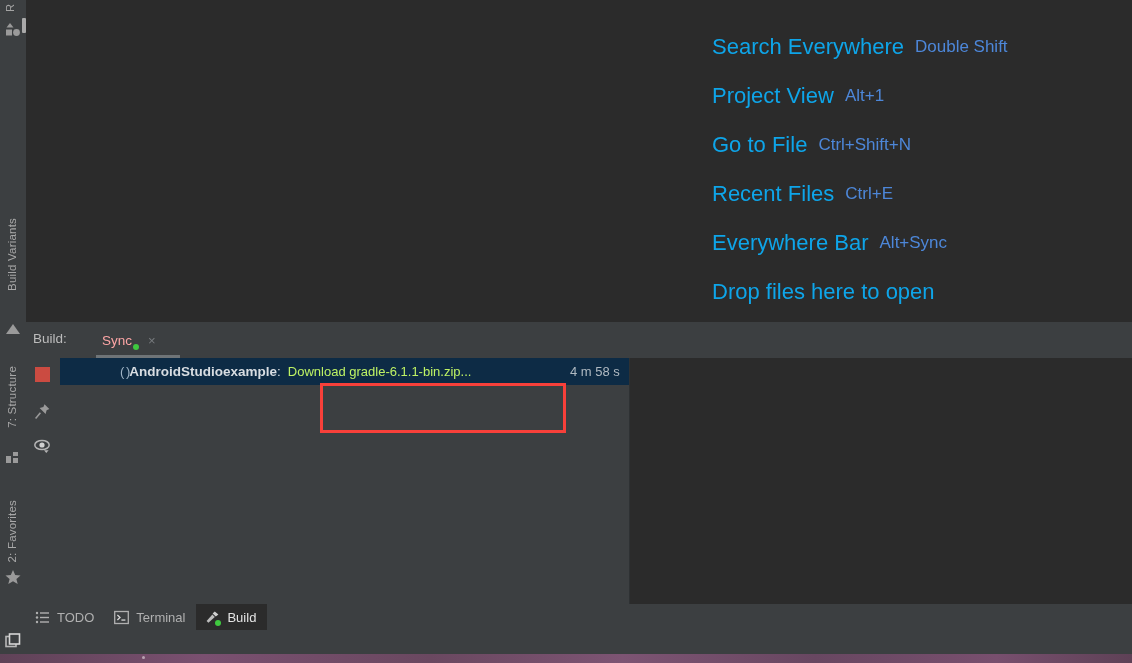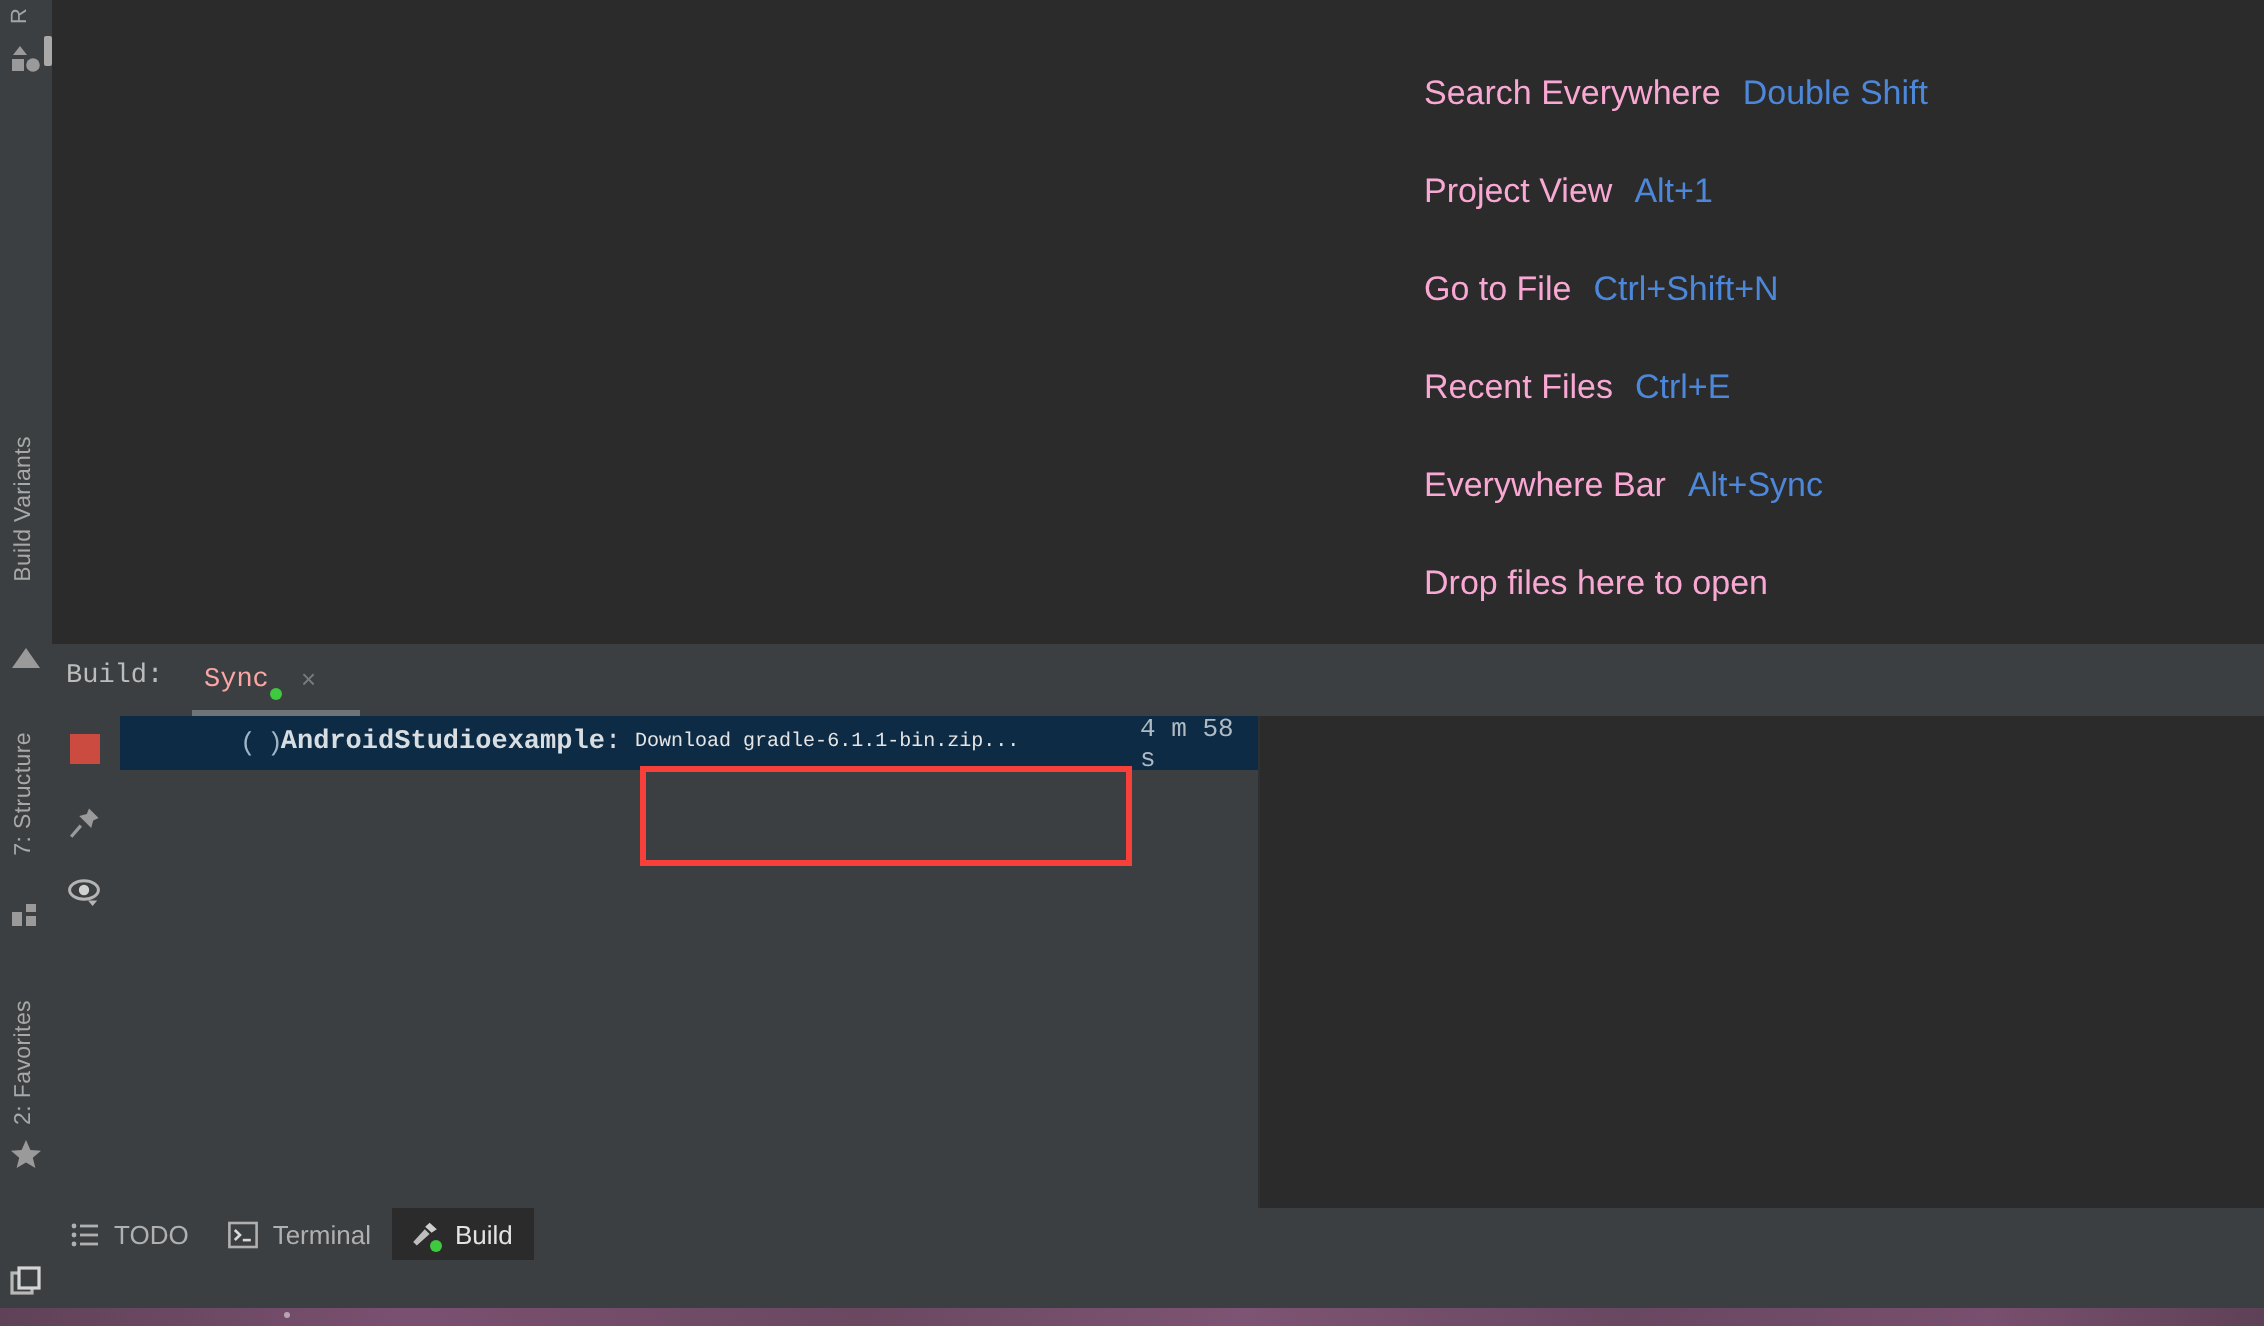--- a/index.html
+++ b/index.html
@@ -37,28 +37,27 @@
   .editor{
     position:absolute; left:26px; top:0; right:0; height:322px;
     background:#2b2b2b;
   }
   .welcome{
     position:absolute; left:686px; top:22px; width:420px;
   }
   .wrow{
     height:49px; display:flex; align-items:center; white-space:nowrap;
   }
-  .wlabel{ font-size:17px; color:#f9a8d4; }
+  .wlabel{ font-size:22px; color:#0ea5e9; }
   .wkey{ font-size:17px; color:#4d87d9; margin-left:11px; }
 
   
   .buildwin{
     position:absolute; left:26px; top:322px; right:0; height:282px;
     background:#3c3f41;
-    font-family:Liberation Mono, monospace;
   }
   .bw-tabbar{
     position:absolute; left:0; top:0; right:0; height:36px;
     background:#3c3f41;
   }
   .bw-title{
     position:absolute; left:7px; top:9px; font-size:13.5px; color:#bcbcbc;
   }
   .tab-sync{
     position:absolute; left:70px; top:4px; height:28px;
@@ -98,21 +97,21 @@
     background:#0d2b45; display:flex; align-items:center;
   }
   .tr-spinner{
     margin-left:60px; font-size:13px; color:#9fb4c6; letter-spacing:-1px;
   }
   .tr-project{
     margin-left:0; font-size:13.5px; font-weight:bold; color:#d8dde2;
   }
   .tr-sep{ font-size:13.5px; color:#d8dde2; }
   .tr-task{
-    margin-left:7px; font-size:10px; color:#e5e5e5;
+    margin-left:7px; font-size:13px; color:#bef264;
   }
   .tr-time{
     position:absolute; left:510px; font-size:13px; color:#b0bac2;
   }
   .red-box{
     position:absolute; left:260px; top:25px; width:246px; height:50px;
     border:3px solid #f8403a; pointer-events:none;
   }
 
   

